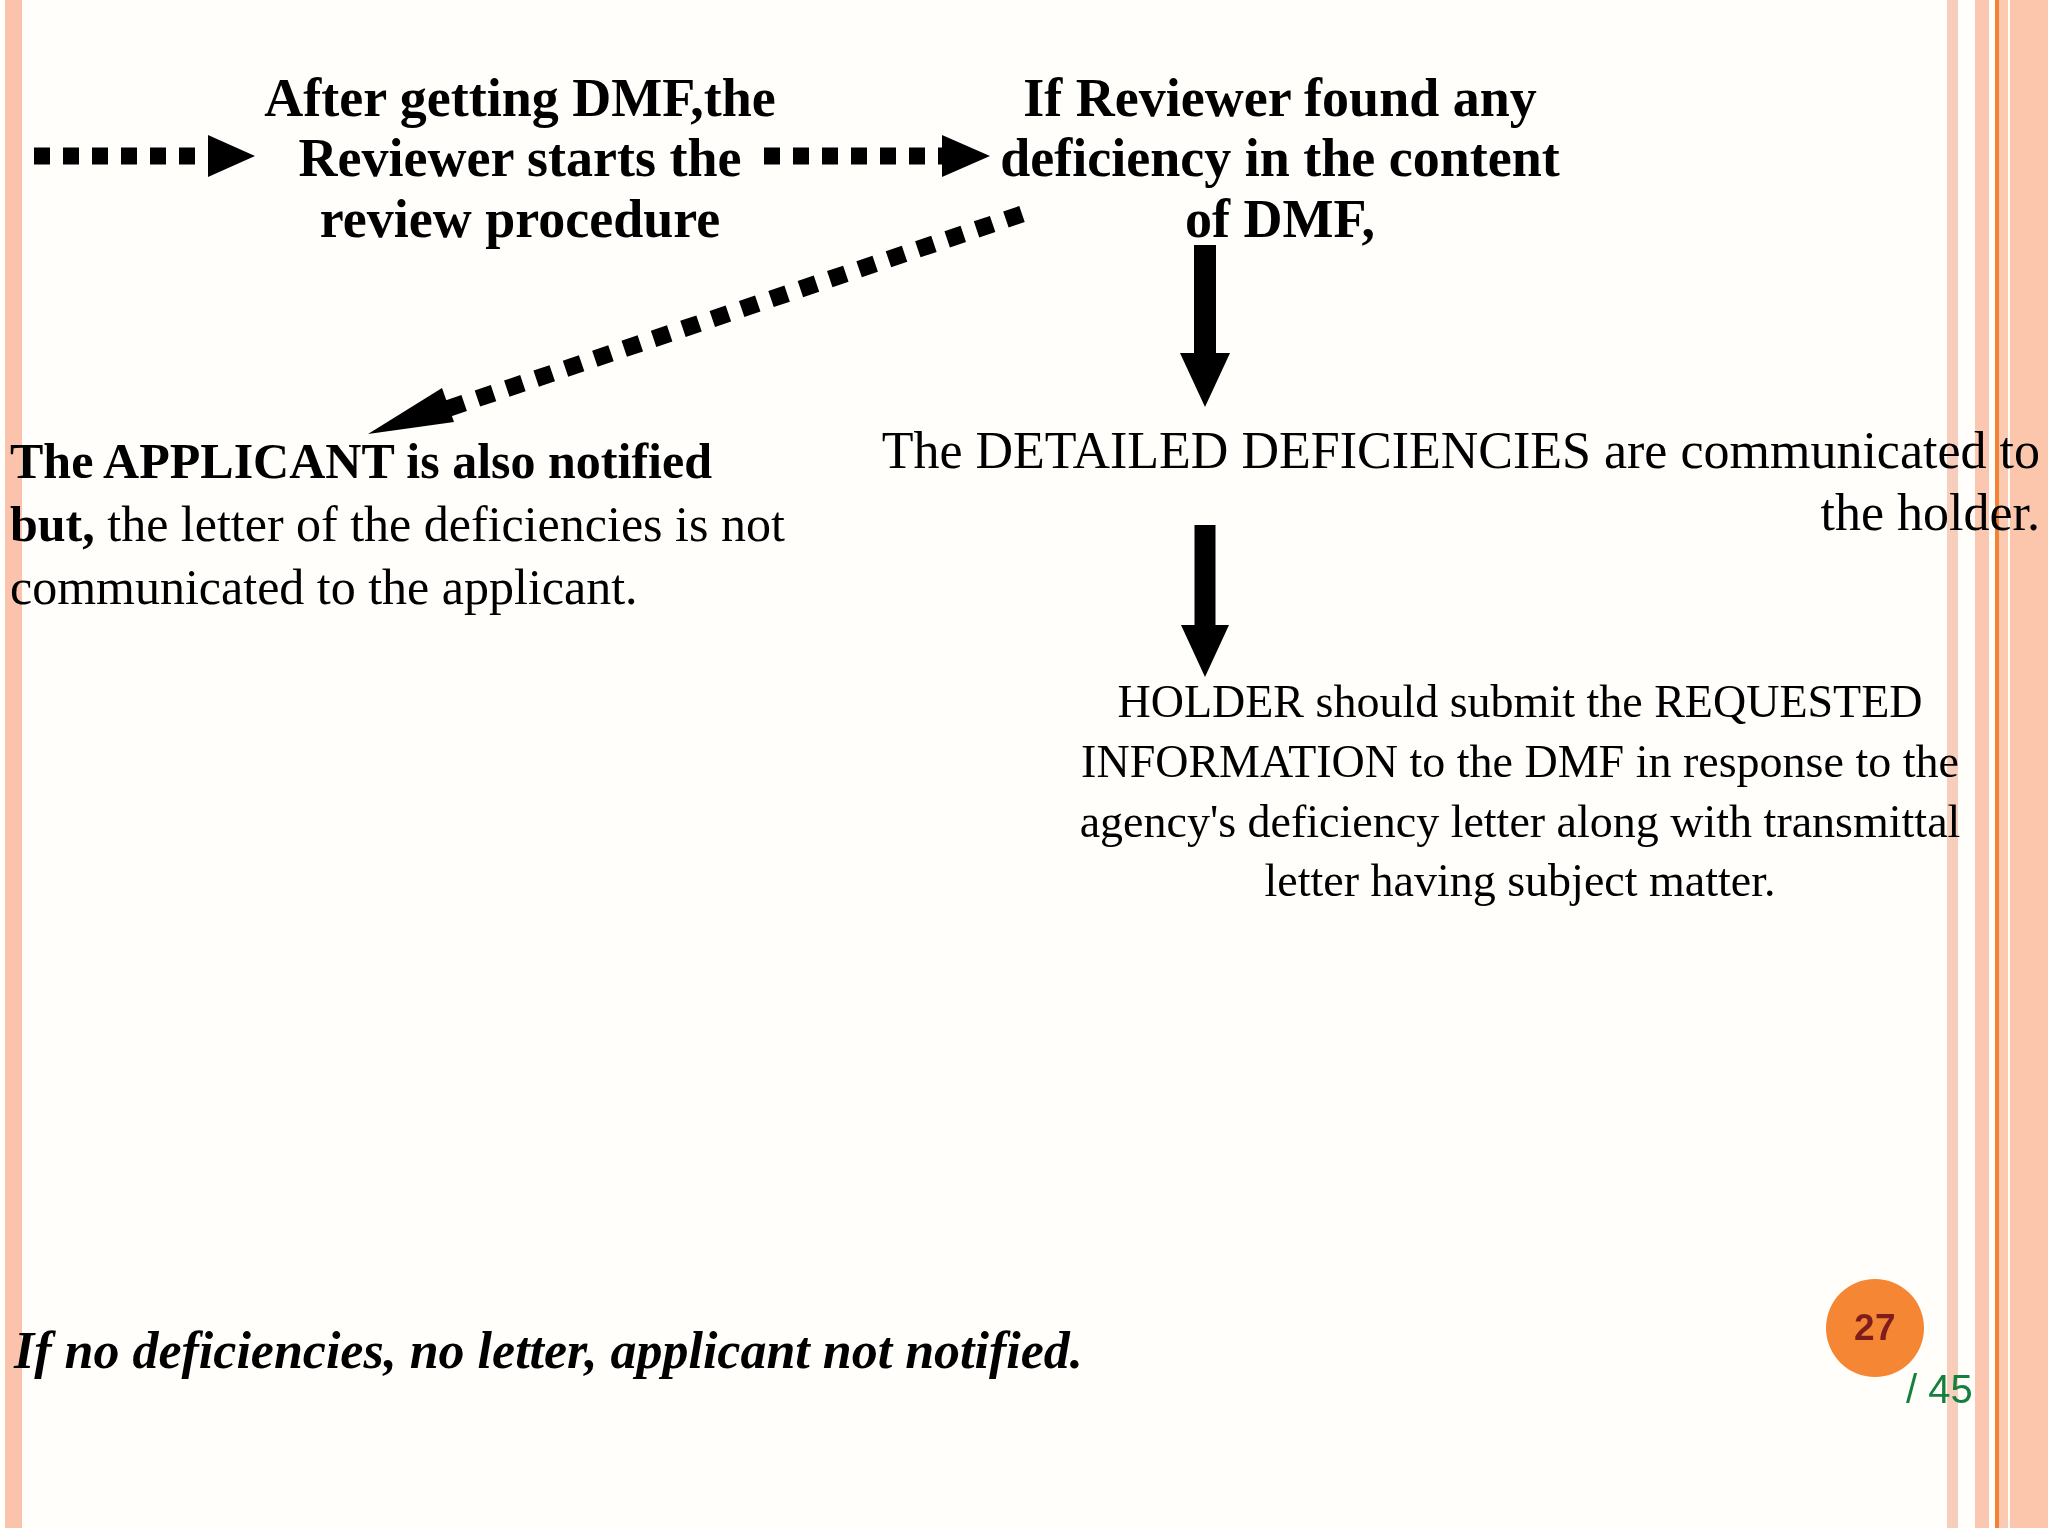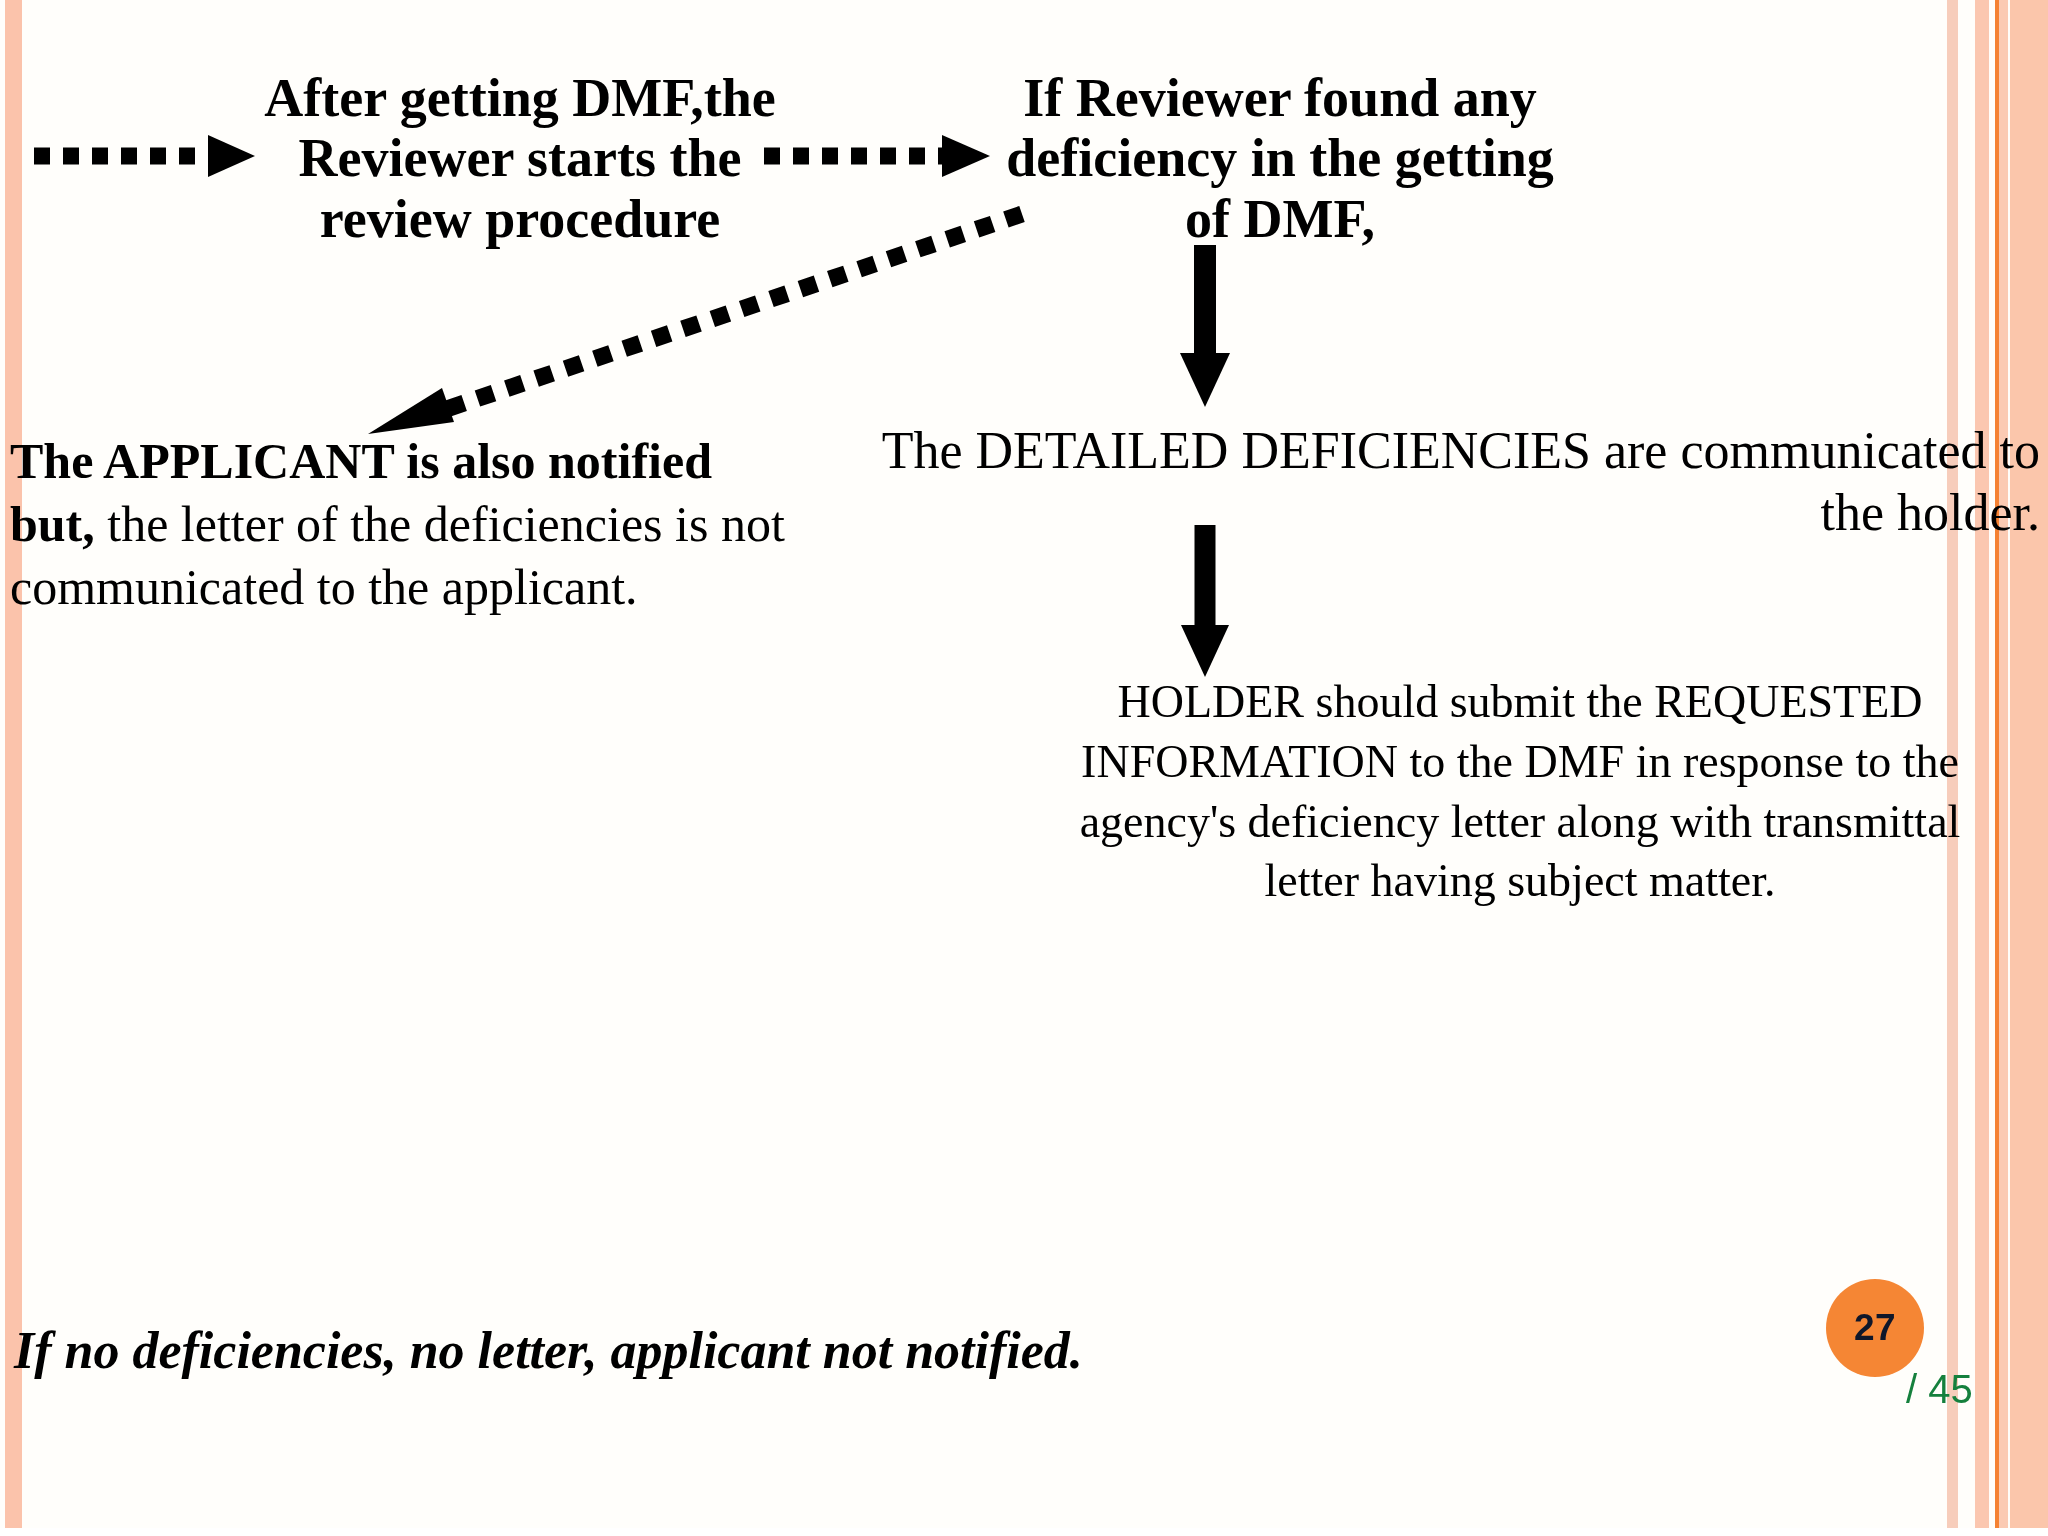--- a/index.html
+++ b/index.html
@@ -108,21 +108,21 @@
 
   
   #page-badge {
     position: absolute;
     left: 1826px;
     top: 1279px;
     width: 98px;
     height: 98px;
     border-radius: 50%;
     background: #f58634;
-    color: #0f172a;
+    color: #7f1d1d;
     font-family: "Liberation Sans", sans-serif;
     font-weight: bold;
     font-size: 37px;
     display: flex;
     align-items: center;
     justify-content: center;
     letter-spacing: 0.5px;
   }
 
   #slide-counter {
@@ -166,21 +166,21 @@
     <polygon points="20,108 70,108 45,162" fill="#000"></polygon>
   </svg>
 
   <svg class="arrow-svg" id="arrow-solid-2" width="90" height="155">
     <line x1="45" y1="0" x2="45" y2="104" stroke="#000" stroke-width="21"></line>
     <polygon points="21,100 69,100 45,152" fill="#000"></polygon>
   </svg>
 
   <div class="tblock" id="top-left-text">After getting DMF,the Reviewer starts the review procedure</div>
 
-  <div class="tblock" id="top-right-text">If Reviewer found any deficiency in the getting of DMF,</div>
+  <div class="tblock" id="top-right-text">If Reviewer found any deficiency in the content of DMF,</div>
 
   <div class="tblock" id="applicant-text"><b>The APPLICANT is also notified but,</b><span> the letter of the deficiencies is not communicated to the applicant.</span></div>
 
   <div class="tblock" id="detailed-text">The DETAILED DEFICIENCIES are communicated to the holder.</div>
 
   <div class="tblock" id="nodef-text">If no deficiencies, no letter, applicant not notified.</div>
 
   <div class="tblock" id="holder-text">HOLDER should submit the REQUESTED INFORMATION to the DMF in response to the agency's deficiency letter along with transmittal letter having subject matter.</div>
 
   <div id="page-badge">27</div>

